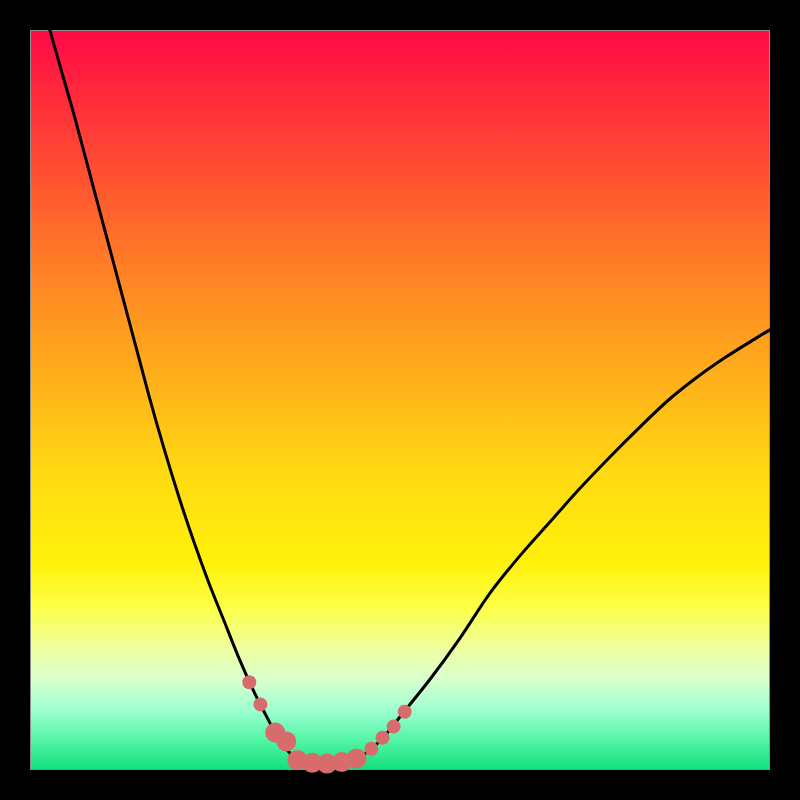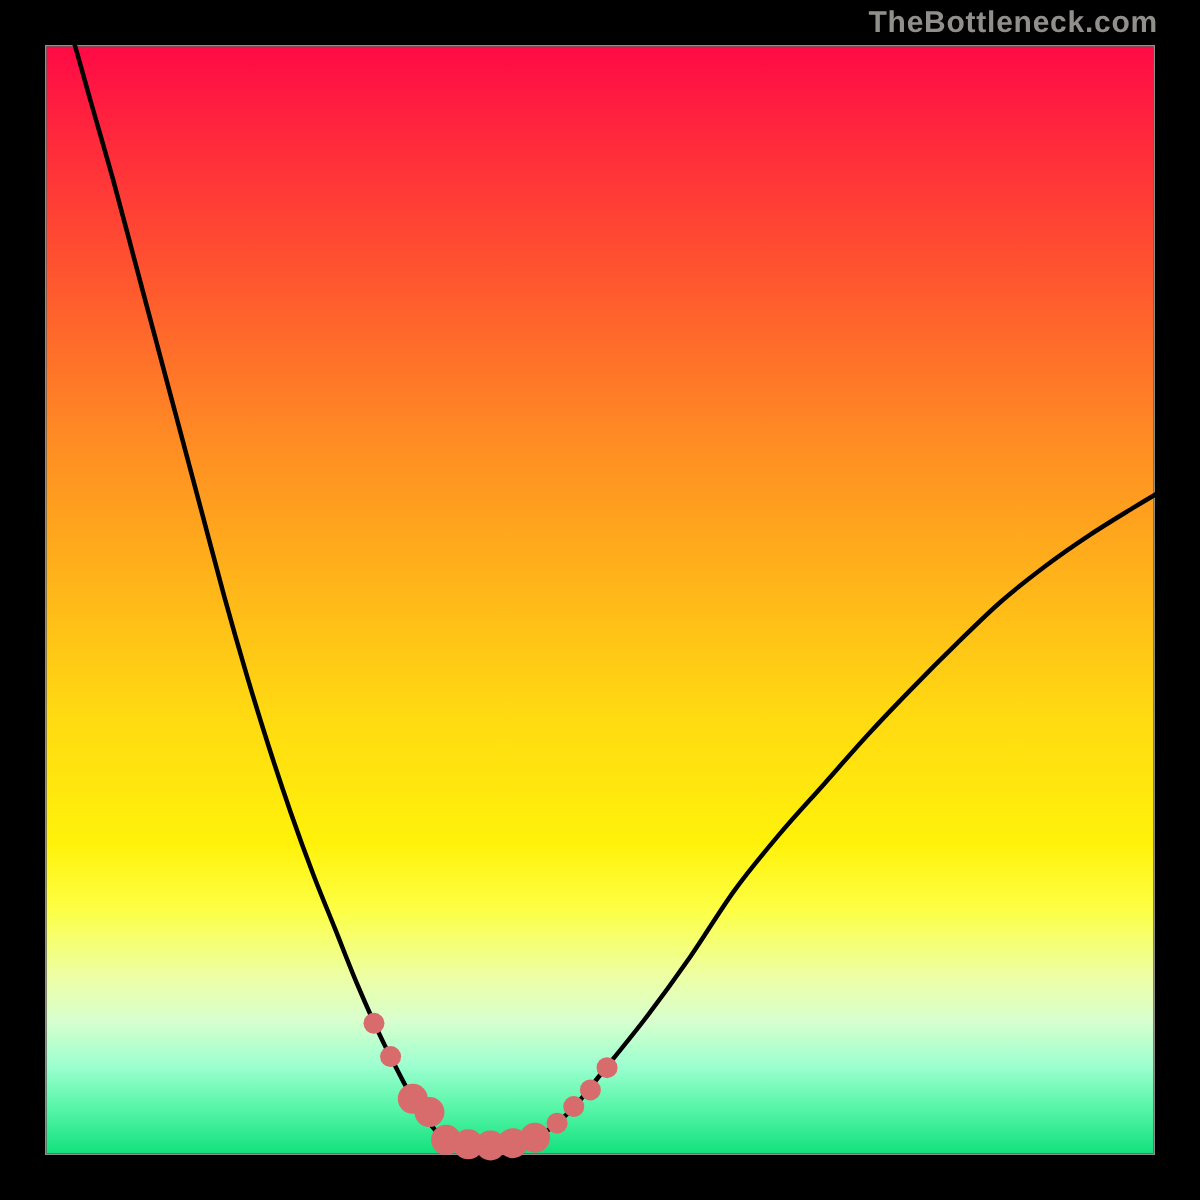--- a/index.html
+++ b/index.html
@@ -60,21 +60,20 @@
     left: 0;
     width: 740px;
     height: 740px;
     overflow: visible;
   }
 </style>
 </head>
 <body>
 <div class="frame">
 
-  <div class="watermark">TheBottleneck.com</div>
 
   <div class="plot-area">
     <svg class="curve" viewBox="0 0 740 740" preserveAspectRatio="none">
       <path id="main-curve" fill="none" stroke="#000000" stroke-width="3" stroke-linecap="round" d="M 0.00 -59.20 C 2.47 -51.80, 9.87 -30.83, 14.80 -14.80 C 19.73 1.23, 24.67 19.73, 29.60 37.00 C 34.53 54.27, 39.47 70.92, 44.40 88.80 C 49.33 106.68, 54.27 125.80, 59.20 144.30 C 64.13 162.80, 69.07 181.30, 74.00 199.80 C 78.93 218.30, 83.87 236.80, 88.80 255.30 C 93.73 273.80, 98.67 292.30, 103.60 310.80 C 108.53 329.30, 113.47 348.42, 118.40 366.30 C 123.33 384.18, 128.27 401.45, 133.20 418.10 C 138.13 434.75, 143.07 450.78, 148.00 466.20 C 152.93 481.62, 157.87 496.42, 162.80 510.60 C 167.73 524.78, 172.67 538.35, 177.60 551.30 C 182.53 564.25, 187.47 575.97, 192.40 588.30 C 197.33 600.63, 202.27 613.58, 207.20 625.30 C 212.13 637.02, 217.68 649.35, 222.00 658.60 C 226.32 667.85, 229.40 673.65, 233.10 680.80 C 236.80 687.95, 240.50 695.35, 244.20 701.52 C 247.90 707.69, 251.60 713.24, 255.30 717.80 C 259.00 722.36, 262.08 726.56, 266.40 728.90 C 270.72 731.24, 276.27 731.24, 281.20 731.86 C 286.13 732.48, 291.07 732.72, 296.00 732.60 C 300.93 732.48, 305.87 731.98, 310.80 731.12 C 315.73 730.26, 320.67 729.64, 325.60 727.42 C 330.53 725.20, 335.47 721.87, 340.40 717.80 C 345.33 713.73, 350.27 708.55, 355.20 703.00 C 360.13 697.45, 362.60 693.75, 370.00 684.50 C 377.40 675.25, 389.73 660.45, 399.60 647.50 C 409.47 634.55, 419.33 620.98, 429.20 606.80 C 439.07 592.62, 448.93 575.97, 458.80 562.40 C 468.67 548.83, 478.53 537.12, 488.40 525.40 C 498.27 513.68, 508.13 503.20, 518.00 492.10 C 527.87 481.00, 537.73 469.53, 547.60 458.80 C 557.47 448.07, 567.33 437.83, 577.20 427.72 C 587.07 417.61, 596.93 407.74, 606.80 398.12 C 616.67 388.50, 626.53 378.63, 636.40 370.00 C 646.27 361.37, 656.13 353.72, 666.00 346.32 C 675.87 338.92, 685.73 332.14, 695.60 325.60 C 705.47 319.06, 717.80 311.66, 725.20 307.10 C 732.60 302.54, 737.53 299.70, 740.00 298.22"></path>
       <g id="marker-group">
           <circle cx="218.30" cy="651.20" r="7" fill="#d86b6b" stroke="#b74f4f" stroke-width="0"></circle>
           <circle cx="229.40" cy="673.40" r="7" fill="#d86b6b" stroke="#b74f4f" stroke-width="0"></circle>
           <circle cx="244.20" cy="701.52" r="10" fill="#d86b6b" stroke="#b74f4f" stroke-width="0"></circle>
           <circle cx="255.30" cy="710.40" r="10" fill="#d86b6b" stroke="#b74f4f" stroke-width="0"></circle>
           <circle cx="266.40" cy="728.90" r="10" fill="#d86b6b" stroke="#b74f4f" stroke-width="0"></circle>

